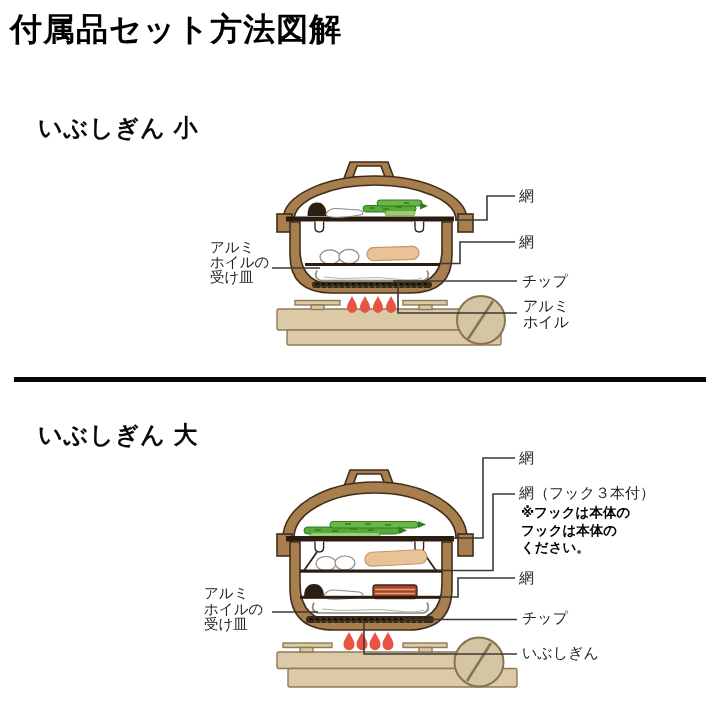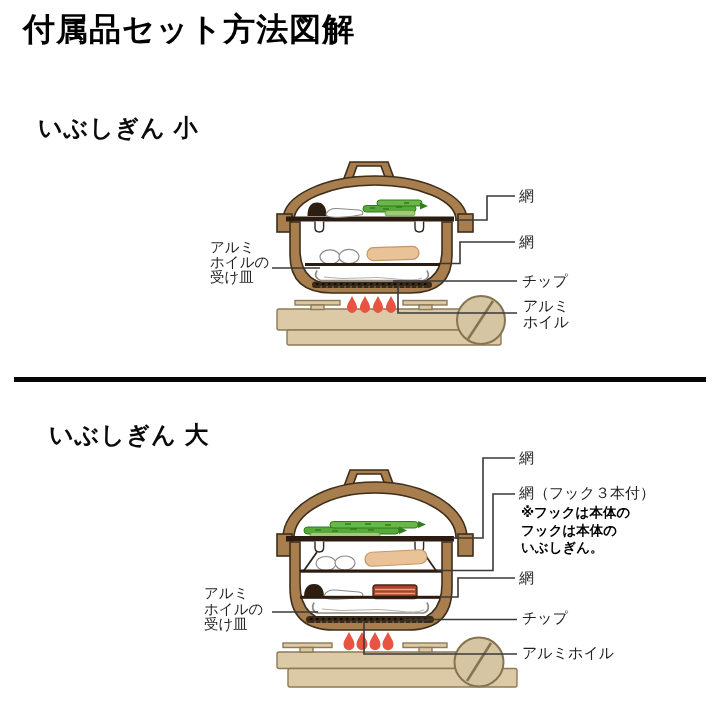--- a/index.html
+++ b/index.html
@@ -1,28 +1,28 @@
 <!DOCTYPE html>
 <html><head>
 <meta charset="utf-8">
 <style>
   html,body{margin:0;padding:0;background:#ffffff;}
   .page{
     position:relative;width:720px;height:720px;background:#ffffff;overflow:hidden;
     font-family:"Liberation Sans","DejaVu Sans",sans-serif;color:#1a1a1a;
   }
   .page-title{
-    position:absolute;left:23px;top:8px;font-size:32px;font-weight:900;
+    position:absolute;left:10px;top:8px;font-size:32px;font-weight:900;
     letter-spacing:1px;color:#000;
   }
   .sec-heading{
     position:absolute;left:38px;font-size:24px;font-weight:800;color:#0a0a0a;letter-spacing:1px;
   }
   .heading-small{top:112px;text-align:center;}
-  .heading-large{top:419px;margin-left:11px;}
+  .heading-large{top:419px;}
   .divider{position:absolute;left:14px;top:377px;width:692px;height:4.5px;background:#060606;}
   .diagram{position:absolute;left:180px;}
   .svg-small{top:150px;}
   .svg-large{top:440px;}
   .lbl{
     position:absolute;font-size:15px;font-weight:500;color:#222;white-space:nowrap;line-height:15px;
   }
   .lbl-multi{line-height:15.5px;}
   .tray-lbl{position:absolute;font-size:14.5px;font-weight:500;color:#222;line-height:15px;white-space:nowrap;}
   .tray-lbl-large{line-height:15.5px;}
@@ -205,24 +205,24 @@
       <polyline class="leader" points="184,182 184,214 337,214"></polyline>
       <polyline class="leader" points="92,172 138,172"></polyline>
     </g>
   </svg>
 
   <div class="lbl" style="left:519px;top:450px;">網</div>
   <div class="lbl" style="left:519px;top:485px;">網（フック３本付）</div>
   <div class="note" style="left: 521px; top: 504px; color: #000000;">
     <div>※フックは本体の</div>
     <div>フックは本体の</div>
-    <div>いぶしぎん。</div>
+    <div>ください。</div>
   </div>
   <div class="lbl" style="left:519px;top:570px;">網</div>
   <div class="lbl" style="left:522px;top:610px;">チップ</div>
-  <div class="lbl" style="left:522px;top:645px;">アルミホイル</div>
+  <div class="lbl" style="left:522px;top:645px;">いぶしぎん</div>
   <div class="tray-lbl tray-lbl-large" style="left:204px;top:586px;">
     <div>アルミ</div>
     <div>ホイルの</div>
     <div>受け皿</div>
   </div>
 
 </div>
 
 </body></html>

